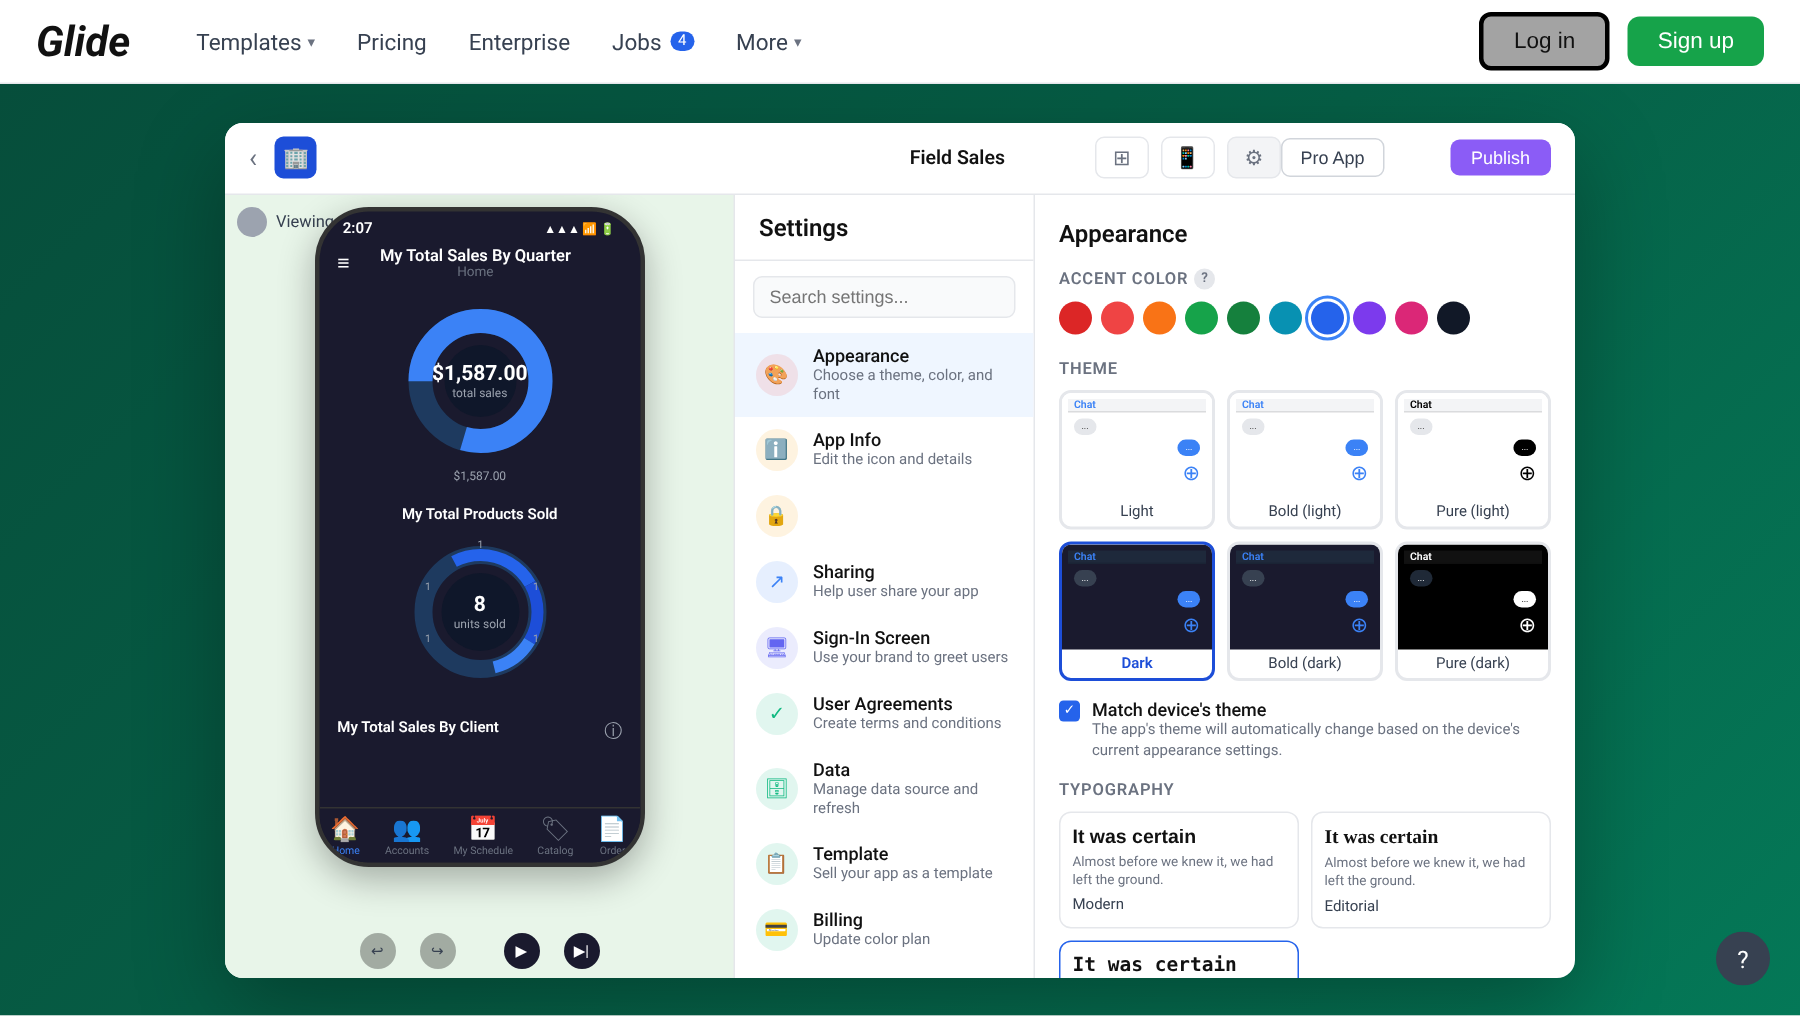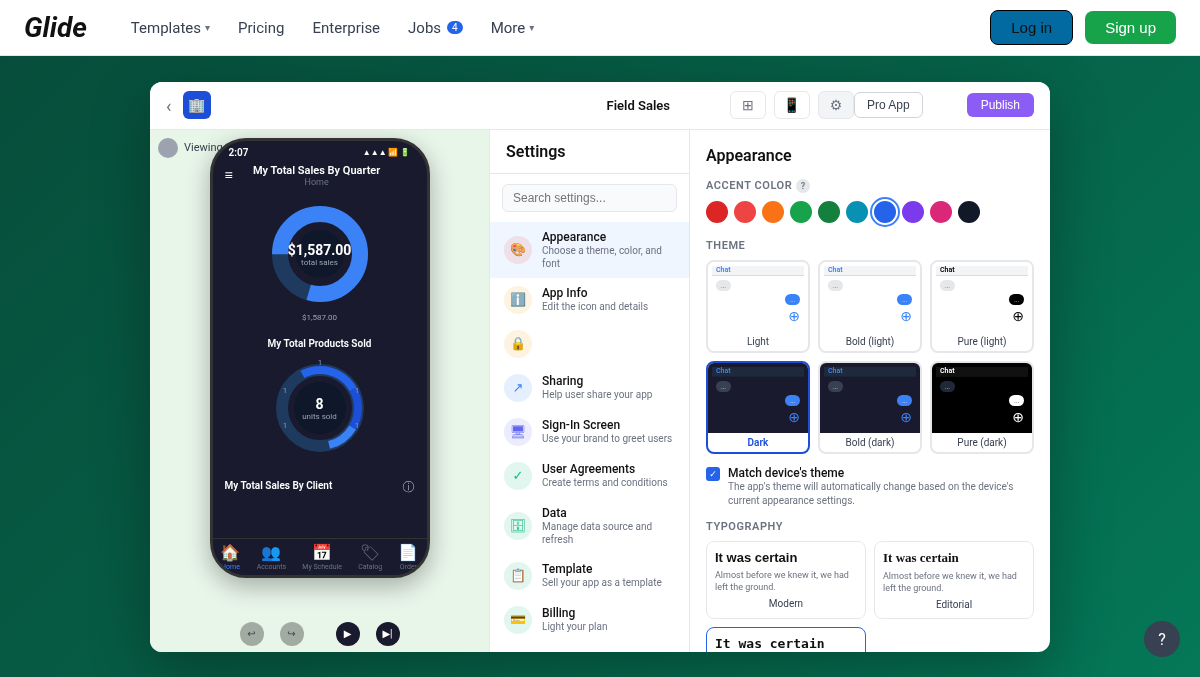--- a/index.html
+++ b/index.html
@@ -9,21 +9,21 @@
     .navbar {
       display: flex; align-items: center; padding: 0 24px; height: 56px;
       background: #fff; border-bottom: 1px solid #e5e7eb; position: relative; z-index: 10;
     }
     .navbar-logo { font-size: 28px; font-weight: 700; color: #111; margin-right: 32px; font-style: italic; }
     .nav-links { display: flex; align-items: center; gap: 4px; flex: 1; }
     .nav-link { padding: 8px 12px; font-size: 15px; color: #374151; cursor: pointer; display: flex; align-items: center; gap: 4px; border-radius: 6px; }
     .nav-link .chevron { font-size: 10px; color: #6b7280; }
     .jobs-badge { background: #2563eb; color: #fff; font-size: 10px; border-radius: 10px; padding: 1px 5px; margin-left: 2px; }
     .navbar-actions { display: flex; align-items: center; gap: 12px; }
-    .btn-login { padding: 8px 20px; border: 1px solid #000000; border-radius: 8px; font-size: 15px; cursor: pointer; background: #0369a1; color: #111; }
+    .btn-login { padding: 8px 20px; border: 3px solid #000000; border-radius: 8px; font-size: 15px; cursor: pointer; background: #a3a3a3; color: #111; }
     .btn-signup { padding: 8px 20px; background: #16a34a; border-radius: 8px; font-size: 15px; cursor: pointer; color: #fff; border: none; font-weight: 500; }
 
     
     .main-content {
       display: flex; height: calc(677px - 56px);
       background: linear-gradient(135deg, #064e3b 0%, #065f46 50%, #047857 100%);
       align-items: center; justify-content: center; position: relative;
     }
 
     
@@ -150,21 +150,21 @@
     .match-device-text { }
     .match-device-title { font-size: 12px; font-weight: 500; color: #111; }
     .match-device-desc { font-size: 10px; color: #6b7280; line-height: 1.4; }
 
     .typography-section { margin-top: 4px; }
     .typography-grid { display: grid; grid-template-columns: 1fr 1fr; gap: 8px; }
     .typography-card { border: 1px solid #e5e7eb; border-radius: 8px; padding: 8px; cursor: pointer; }
     .typography-card.selected { border-color: #2563eb; }
     .typo-sample { font-size: 13px; font-weight: 700; color: #111; margin-bottom: 4px; }
     .typo-desc { font-size: 9px; color: #6b7280; line-height: 1.4; }
-    .typo-label { text-align: center; font-size: 10px; color: #374151; margin-top: 4px; }
+    .typo-label { text-align: left; font-size: 10px; color: #374151; margin-top: 4px; }
 
     .help-btn {
       position: fixed; bottom: 20px; right: 20px;
       width: 36px; height: 36px; background: #374151; border-radius: 50%;
       display: flex; align-items: center; justify-content: center; color: #fff; font-size: 16px; cursor: pointer;
     }
   </style>
 </head>
 <body>
 
@@ -383,21 +383,21 @@
     <div class="settings-item-icon" style="background:#10b98120; color:#10b981;">📋</div>
     <div class="settings-item-text">
       <div class="settings-item-name">Template</div>
       <div class="settings-item-desc">Sell your app as a template</div>
     </div>
   </div>
             <div class="settings-item">
     <div class="settings-item-icon" style="background:#10b98120; color:#10b981;">💳</div>
     <div class="settings-item-text">
       <div class="settings-item-name">Billing</div>
-      <div class="settings-item-desc">Light your plan</div>
+      <div class="settings-item-desc">Update color plan</div>
     </div>
   </div>
             <div class="settings-item">
 
     <div class="settings-item-text">
       <div class="settings-item-name">Integrations</div>
 
     </div>
   </div>
           </div>

